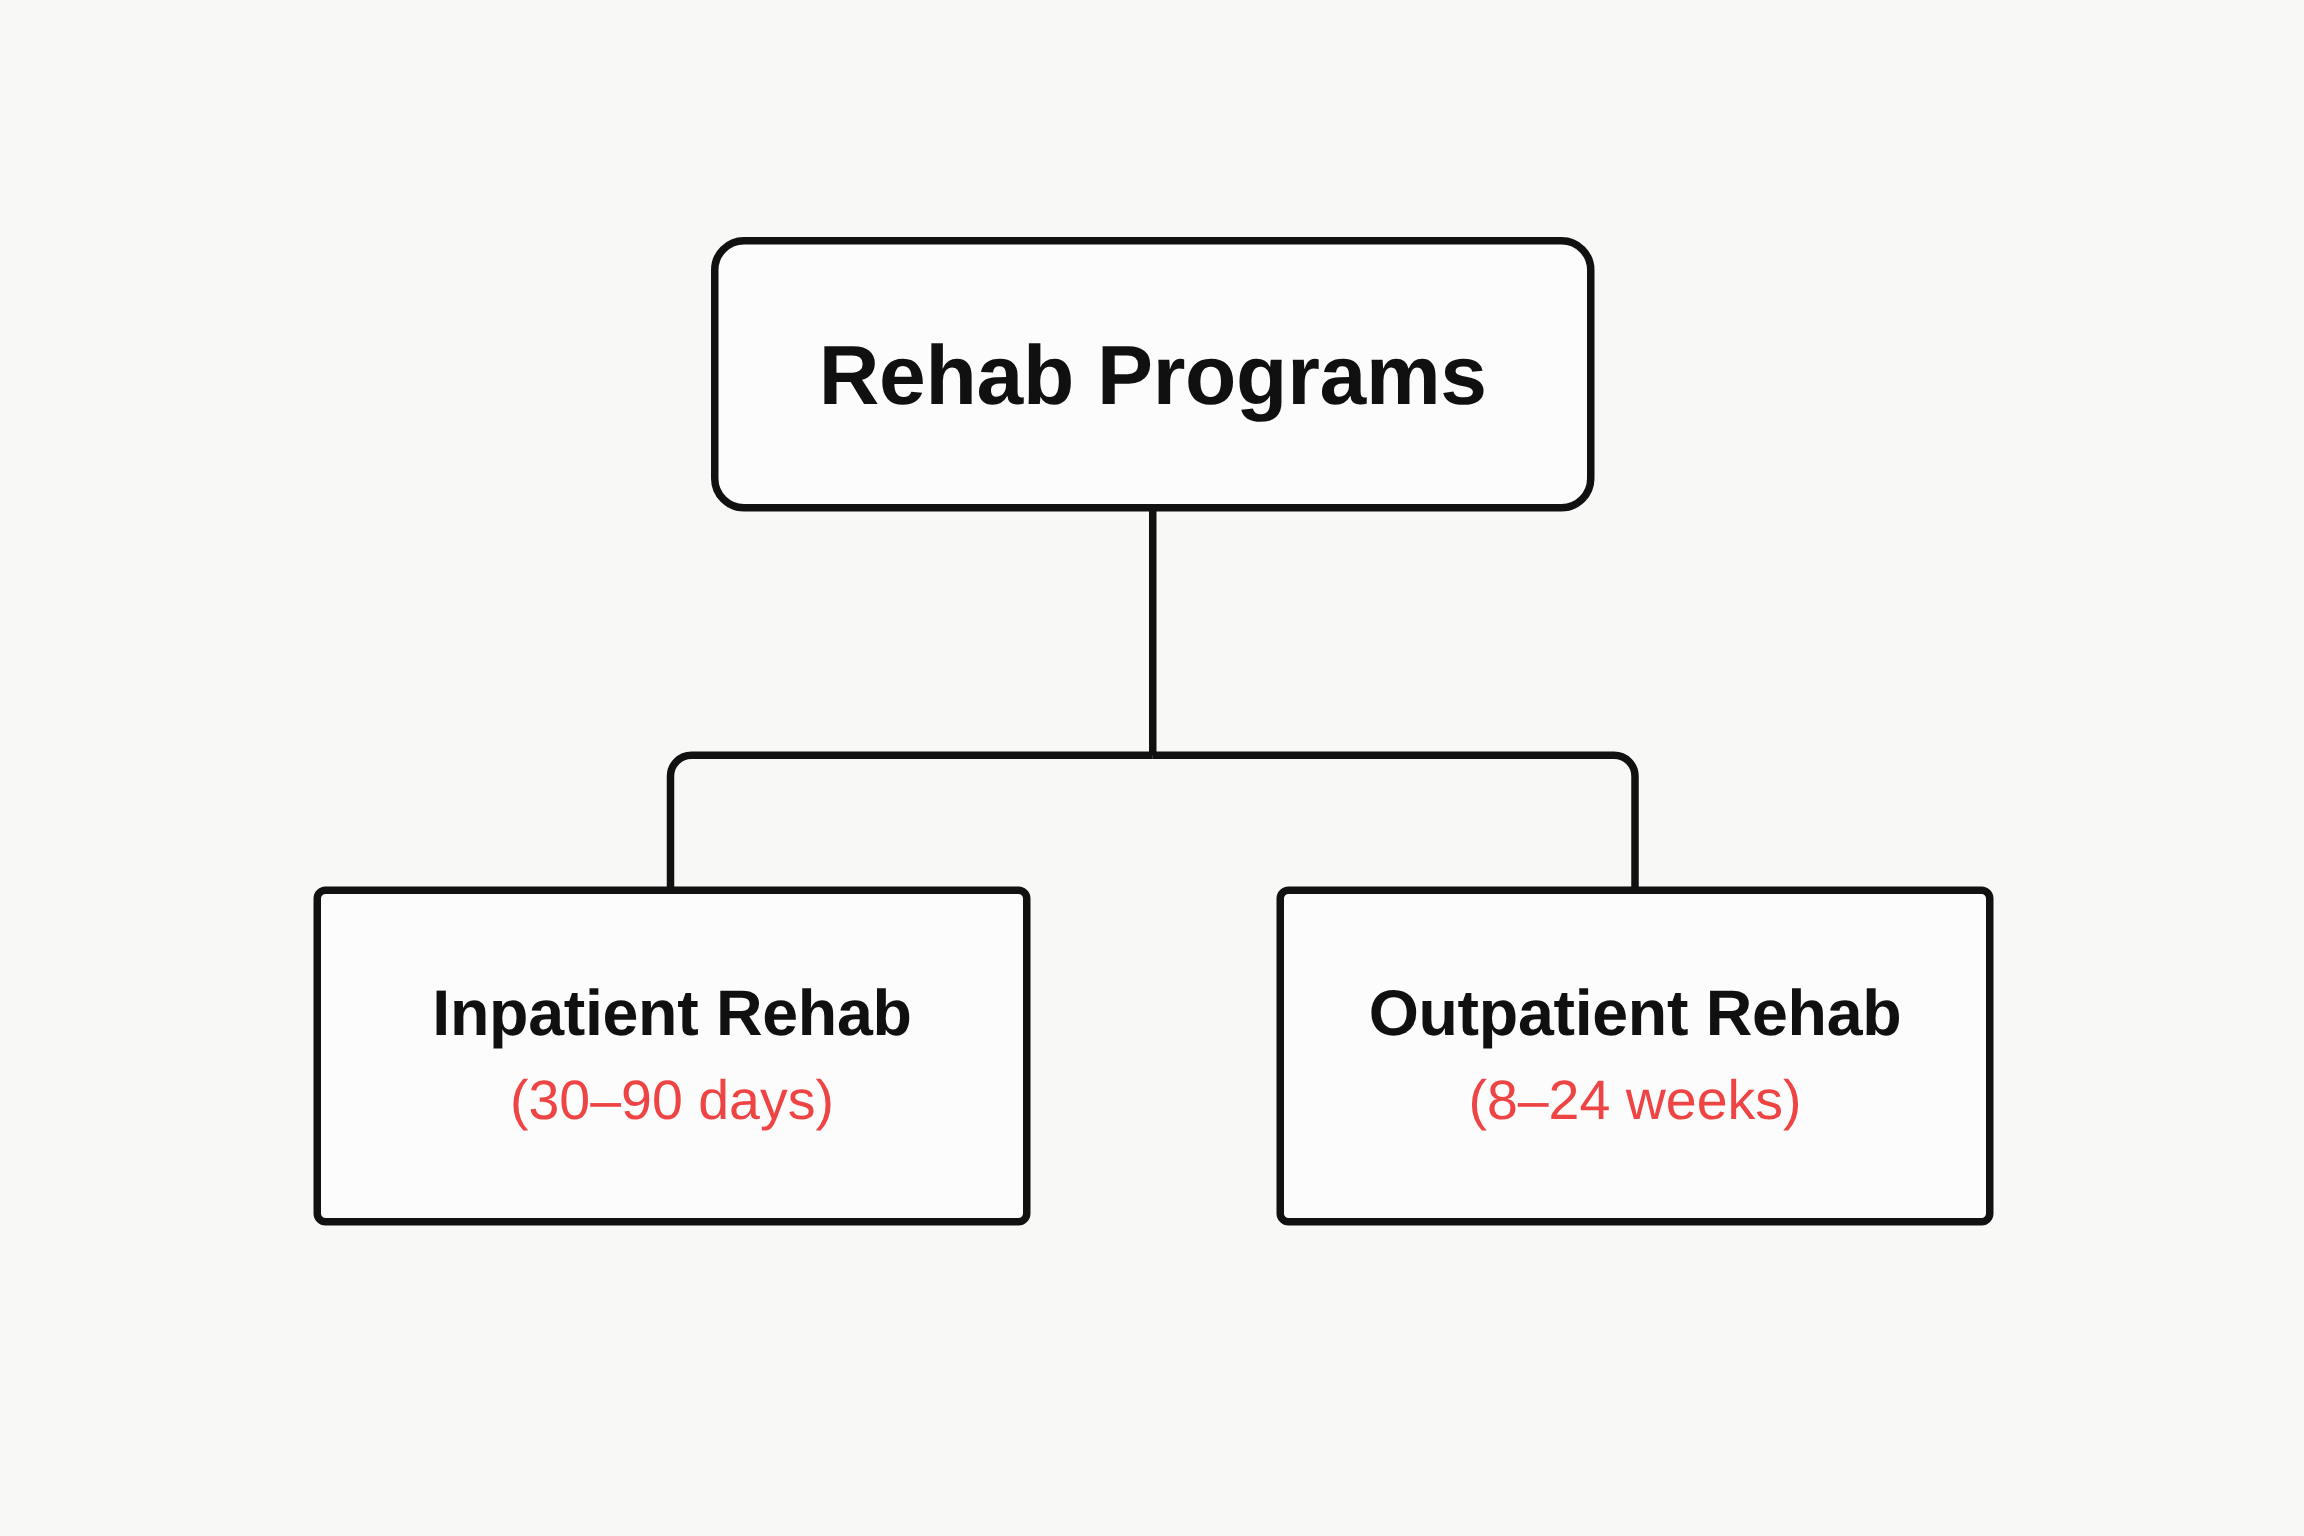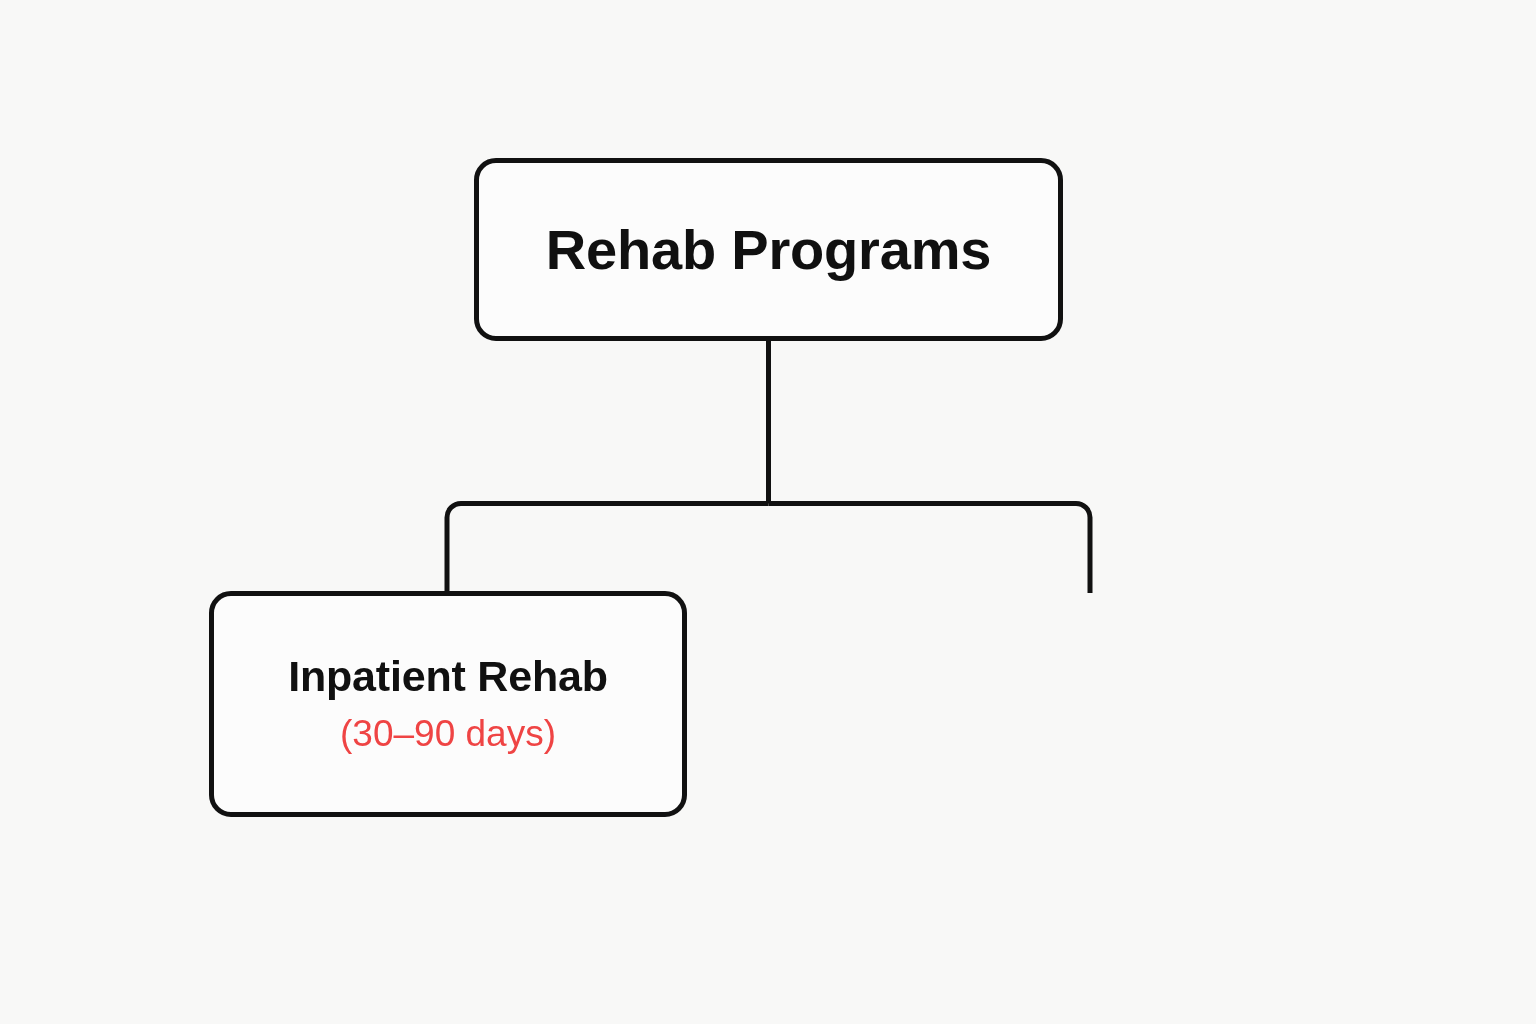--- a/index.html
+++ b/index.html
@@ -68,21 +68,21 @@
   #node-root .node-title {
     font-size: 56px;
     line-height: 64px;
   }
 
   
   .node-child {
     top: 591px;
     width: 478px;
     height: 226px;
-    border-radius: 22px;
+    border-radius: 8px;
   }
   #node-inpatient { left: 209px; }
   #node-outpatient { left: 851px; }
 
   .node-child .node-title {
     font-size: 43px;
     line-height: 52px;
   }
   .node-child .node-subtitle {
     font-size: 37px;
@@ -106,14 +106,18 @@
 
   <div class="node" id="node-root">
     <div class="node-title">Rehab Programs</div>
   </div>
 
   <div class="node node-child" id="node-inpatient">
     <div class="node-title">Inpatient Rehab</div>
     <div class="node-subtitle">(30–90 days)</div>
   </div>
 
+  <div class="node node-child" id="node-outpatient">
+    <div class="node-title">Outpatient Rehab</div>
+    <div class="node-subtitle">(8–24 weeks)</div>
+  </div>
 
 </div>
 
 </body></html>

